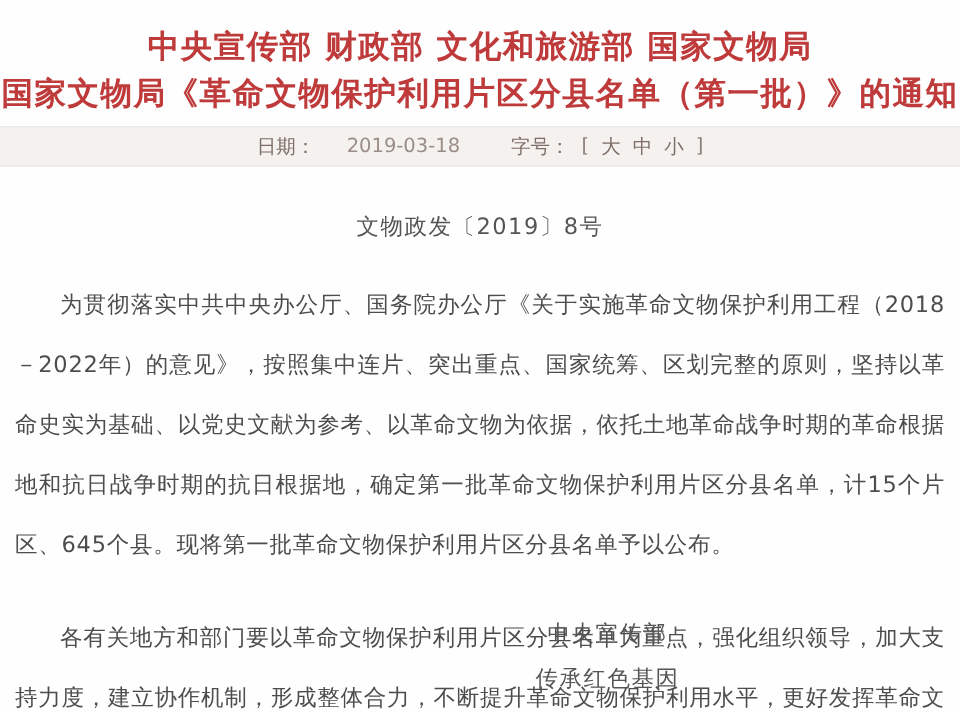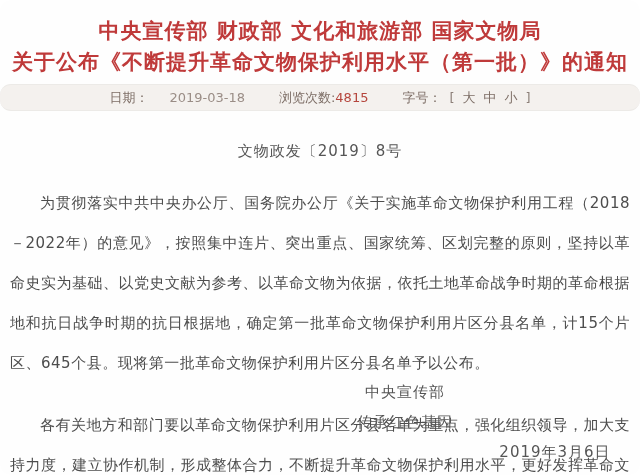--- a/index.html
+++ b/index.html
@@ -1,15 +1,15 @@
 <!DOCTYPE html>
 <html><head>
 <meta charset="utf-8">
 <style>
-  * { margin: 0; padding: 0; box-sizing: border-box; border-radius: 11px; }
+  * { margin: 0; padding: 0; box-sizing: border-box; }
   html, body { width: 640px; height: 475px; }
   body {
     font-family: "DejaVu Sans", "Liberation Sans", sans-serif;
     background: #ffffff;
     color: #4d4d4d;
     overflow: hidden;
     position: relative;
   }
   .page { width: 640px; height: 475px; background: #fefefe; }
 
@@ -78,31 +78,27 @@
   .sig-row { display: flex; line-height: 30px; }
   .sig-cell { width: 150px; text-align: center; letter-spacing: 1px; }
 </style>
 </head>
 <body>
 
 <div class="page">
 
   <div class="title-block">
     <div class="title-line">中央宣传部 财政部 文化和旅游部 国家文物局</div>
-    <div class="title-line">关于公布《不断提升革命文物保护利用水平（第一批）》的通知</div>
+    <div class="title-line">国家文物局《革命文物保护利用片区分县名单（第一批）》的通知</div>
   </div>
 
   <div class="meta-bar">
     <div class="meta-item">
       <span>日期：</span>
       <span class="meta-value">2019-03-18</span>
-    </div>
-    <div class="meta-item">
-      <span>浏览次数:</span>
-      <span class="meta-views">4815</span>
     </div>
     <div class="meta-item font-sizer">
       <span>字号：</span>
       <span class="bracket">[</span>
       <span class="font-opt">大</span>
       <span class="font-opt">中</span>
       <span class="font-opt">小</span>
       <span class="bracket">]</span>
     </div>
   </div>
@@ -114,19 +110,15 @@
     <p class="doc-paragraph">各有关地方和部门要以革命文物保护利用片区分县名单为重点，强化组织领导，加大支持力度，建立协作机制，形成整体合力，不断提升革命文物保护利用水平，更好发挥革命文物资源在弘扬革命精神、传承红色基因、促进经济社会发展、实现中华民族伟大复兴中国梦中的重要作用。</p>
   </div>
 
   <div class="signature">
     <div class="sig-row">
       <span class="sig-cell">中央宣传部</span>
     </div>
     <div class="sig-row">
       <span class="sig-cell">传承红色基因</span>
     </div>
-    <div class="sig-row">
-      <span class="sig-cell"></span>
-      <span class="sig-cell">2019年3月6日</span>
-    </div>
   </div>
 
 </div>
 
 </body></html>

